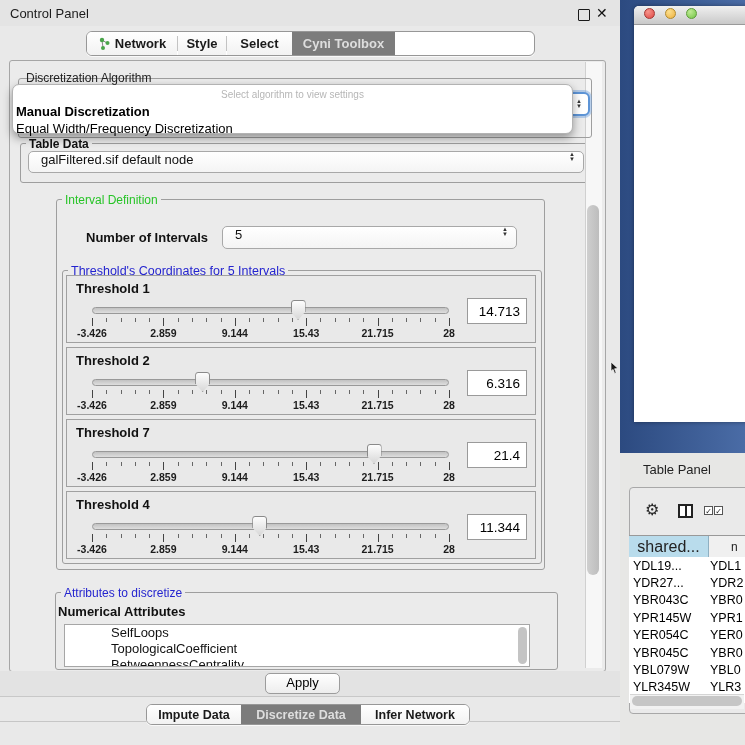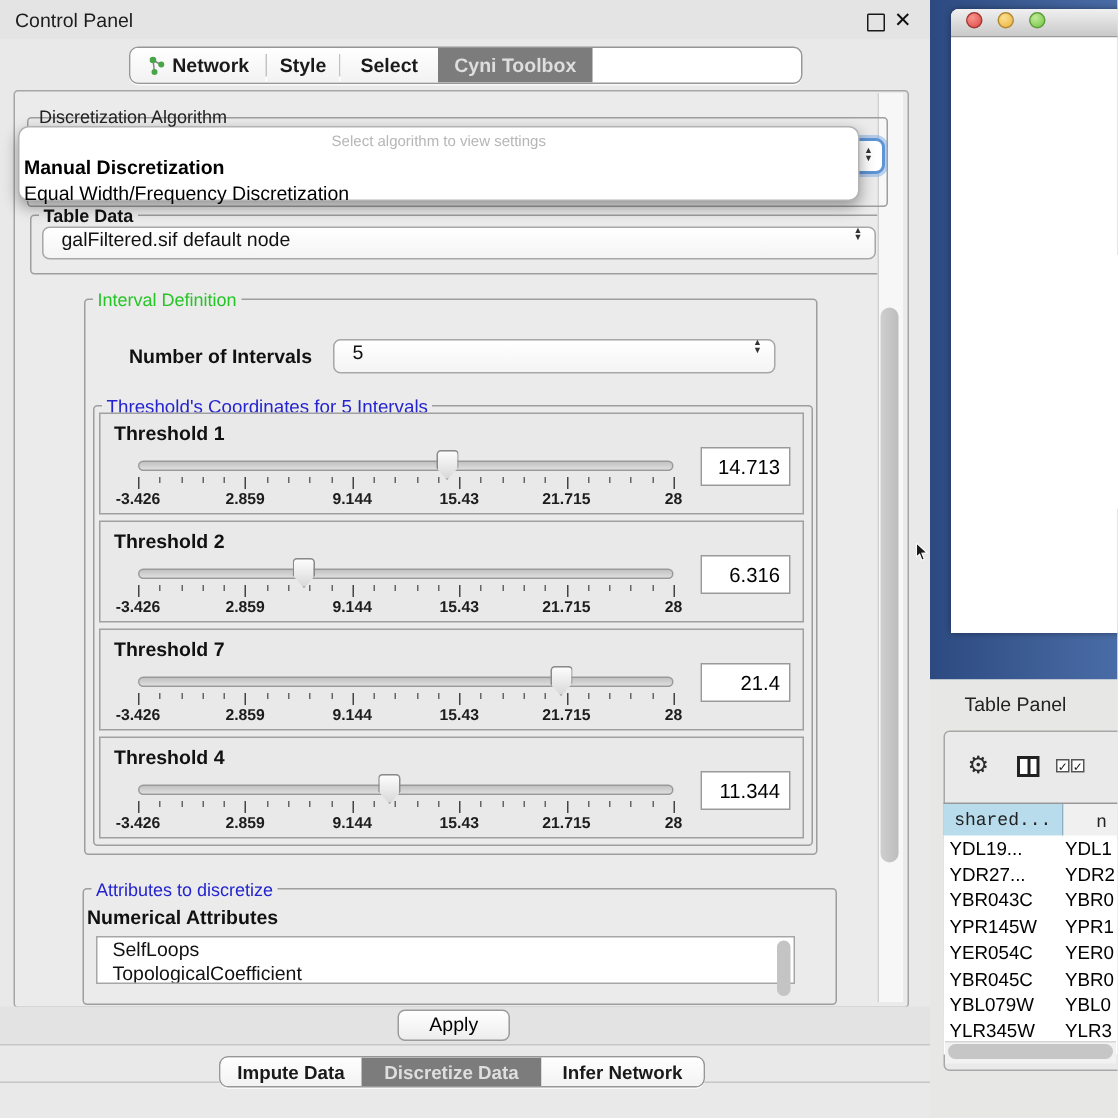--- a/index.html
+++ b/index.html
@@ -74,22 +74,22 @@
   .tick.major{height:8px;background:#444;}
   .tlab{position:absolute;top:51px;left:calc(25px + var(--k)*71.4px);transform:translateX(-50%);
         font-size:10.5px;font-weight:bold;color:#1c1c1c;}
   .tvalue{position:absolute;left:400px;top:22px;width:60px;height:26px;background:#fff;border:1px solid #9a9a9a;
           font-size:13.5px;color:#000;text-align:right;line-height:25px;padding-right:6px;box-sizing:border-box;}
 
   
   #attr-group{left:55px;top:592px;width:501px;height:76px;}
   #attr-legend{left:61px;top:586px;color:#2424cf;}
   #attr-subtitle{left:58px;top:604px;font-size:13px;font-weight:bold;color:#111;}
-  #attr-list{left:64px;top:624px;width:466px;height:32px;background:#fff;border:1px solid #a6a6a6;
-             overflow:hidden;box-sizing:border-box;}
+  #attr-list{left:64px;top:624px;width:466px;height:43px;background:#fff;border:1px solid #a6a6a6;
+             overflow:hidden;box-sizing:border-box;padding-left:36px;}
   .attr-item{font-size:13px;color:#111;padding:1px 0 1px 10px;line-height:14px;}
   #attr-scroll{left:518px;top:627px;width:9px;height:37px;background:#c4c4c4;border-radius:5px;}
 
   
   #main-scroll-track{left:585px;top:62px;width:16px;height:606px;background:#f7f7f7;border-left:1px solid #d0d0d0;}
   #main-scroll-thumb{left:587px;top:205px;width:12px;height:370px;background:linear-gradient(90deg,#cfcfcf,#bdbdbd);border-radius:6px;}
 
   
   #apply-strip{left:0;top:671px;width:620px;height:25px;background:#e3e3e3;border-bottom:1px solid #c8c8c8;}
   #apply-btn{left:265px;top:673px;width:73px;height:19px;background:linear-gradient(#ffffff,#ededed);
@@ -110,22 +110,22 @@
   #right-lower{left:620px;top:453px;width:125px;height:292px;background:#e7e7e5;}
   #tp-title{left:643px;top:462px;font-size:13px;color:#222;}
   #table-window{left:629px;top:487px;width:121px;height:225px;background:#eaeaea;border:1px solid #a8a8a8;border-radius:4px;}
   #tp-gear{left:645px;top:500px;font-size:16px;color:#2b2b2b;}
   #tp-colicon{left:678px;top:504px;width:15px;height:14px;border:2px solid #222;background:#fff;box-sizing:border-box;}
   #tp-colicon div{width:2px;height:100%;background:#222;margin:0 auto;}
   .tp-check{position:absolute;top:506px;width:9px;height:9px;border:1px solid #555;background:#fff;
             font-size:8px;line-height:9px;text-align:center;color:#222;box-sizing:border-box;}
   #tp-check1{left:704px;} #tp-check2{left:714px;}
   #tp-header{left:629px;top:535px;width:116px;height:22px;display:flex;border-top:1px solid #999;border-bottom:1px solid #999;}
-  .th1{width:79px;background:#b9dcec;border-right:1px solid #8fb0c2;font-size:12px;color:#222;
-       display:flex;align-items:center;justify-content:center;font-family:Liberation Mono, monospace;}
+  .th1{width:79px;background:#b9dcec;border-right:1px solid #8fb0c2;font-size:16px;color:#222;
+       display:flex;align-items:center;justify-content:center;}
   .th2{flex:1;background:#f0f0f0;font-size:12px;color:#222;display:flex;align-items:center;padding-left:22px;}
   #tp-rows{left:629px;top:557px;width:116px;height:146px;background:#fff;overflow:hidden;}
   .trow{display:flex;height:17.4px;align-items:center;}
   .tc1{width:79px;padding-left:4px;font-size:12.5px;color:#000;box-sizing:border-box;white-space:nowrap;overflow:hidden;}
   .tc2{flex:1;font-size:12.5px;color:#000;padding-left:2px;white-space:nowrap;}
   #tp-hscroll-track{left:630px;top:694px;width:114px;height:14px;background:#f2f2f2;border-top:1px solid #d5d5d5;}
   #tp-hscroll-thumb{left:632px;top:696px;width:110px;height:10px;background:#c6c6c6;border-radius:5px;}
 </style>
 </head>
 <body>

